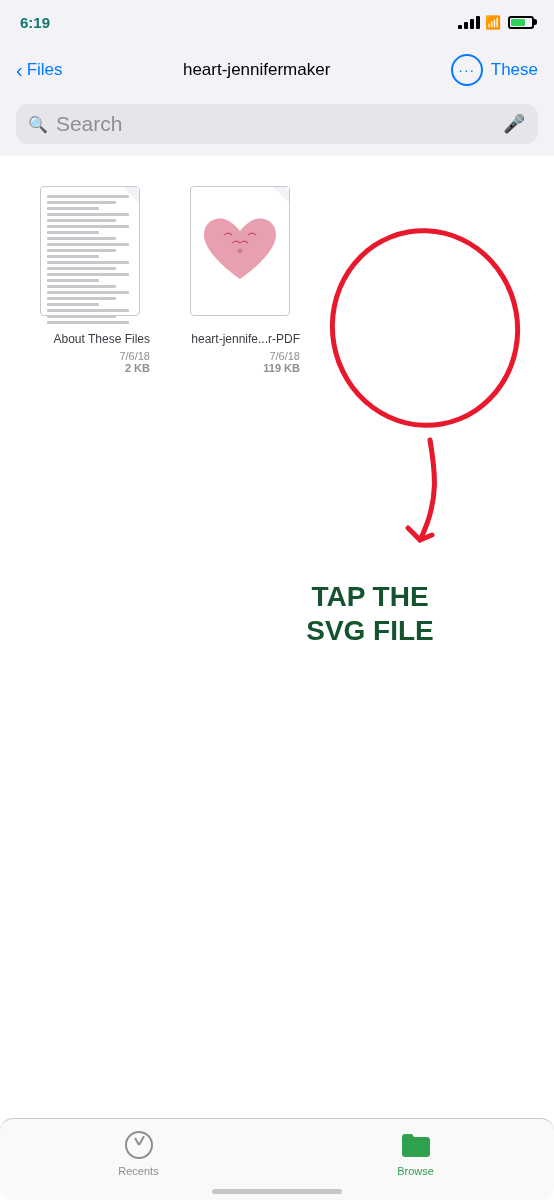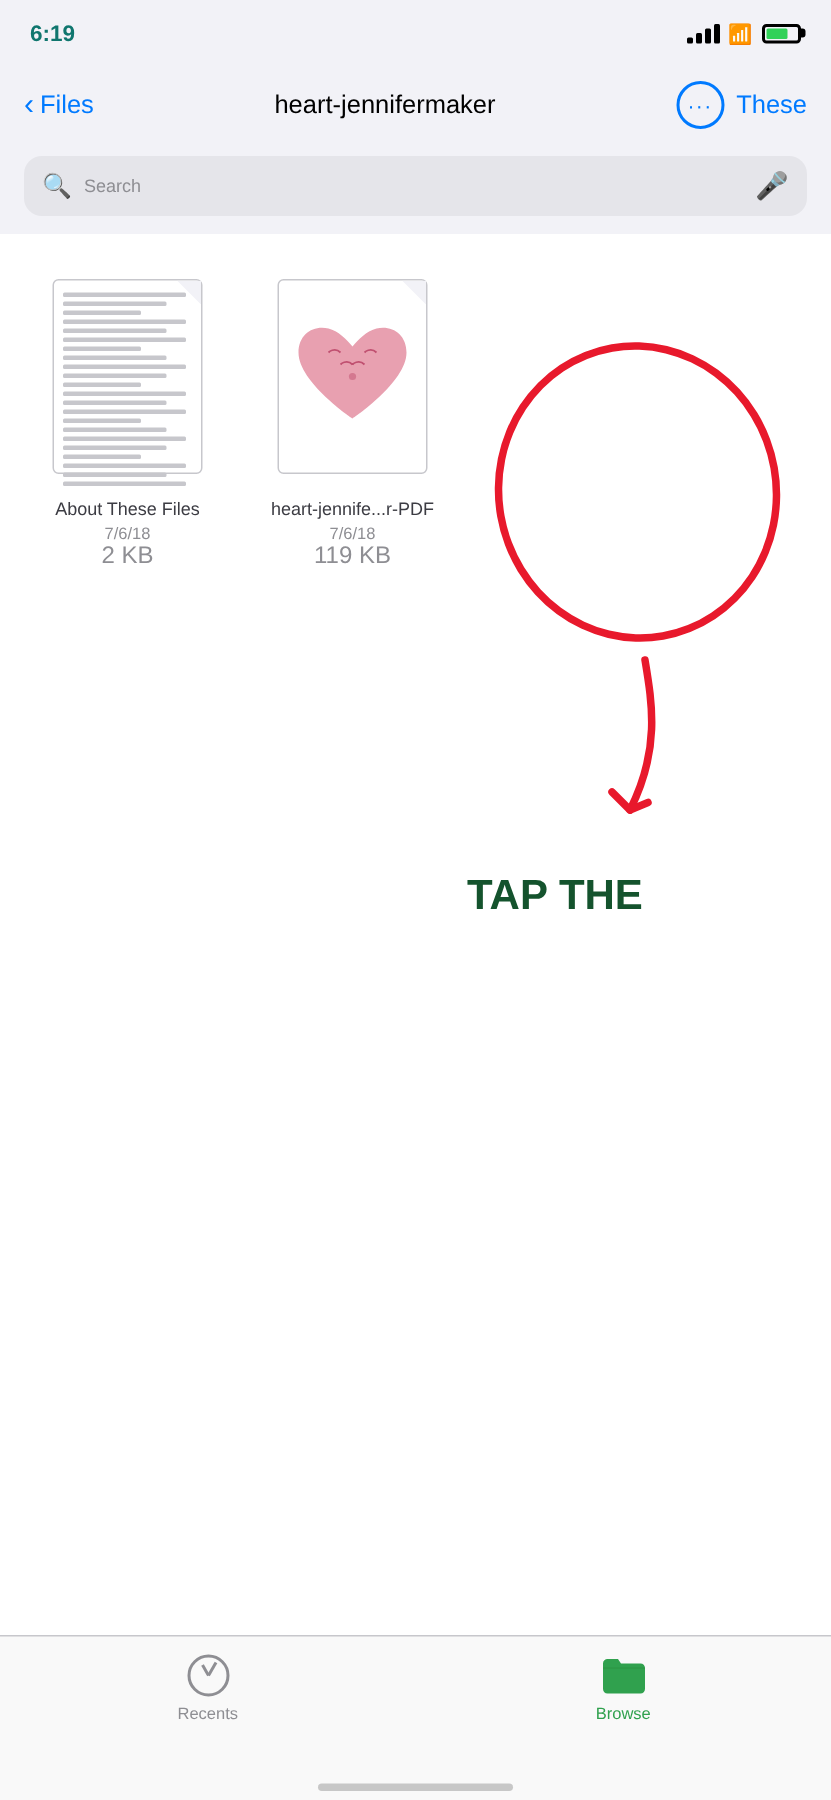--- a/index.html
+++ b/index.html
@@ -129,21 +129,21 @@
       background: #e5e5ea;
       border-radius: 12px;
       height: 40px;
       display: flex;
       align-items: center;
       padding: 0 12px;
       gap: 8px;
     }
     .search-bar-text {
       flex: 1;
-      font-size: 12px;
+      font-size: 21px;
       color: #8e8e93;
     }
     .mic-icon {
       color: #8e8e93;
       font-size: 18px;
     }
 
     
     .files-area {
       background: #ffffff;
@@ -153,21 +153,21 @@
     .files-grid {
       display: flex;
       gap: 20px;
       flex-wrap: wrap;
     }
 
     
     .file-item {
       display: flex;
       flex-direction: column;
-      align-items: center;
+      align-items: flex-end;
       width: 130px;
       cursor: pointer;
     }
     .file-thumbnail {
       width: 120px;
       height: 150px;
       border-radius: 6px;
       overflow: hidden;
       display: flex;
       align-items: center;
@@ -181,23 +181,24 @@
       margin-top: 6px;
       line-height: 1.3;
     }
     .file-date {
       font-size: 11px;
       color: #8e8e93;
       text-align: center;
       margin-top: 2px;
     }
     .file-size {
-      font-size: 16px;
+      font-size: 11px;
       color: #8e8e93;
       text-align: center;
+      font-weight: bold;
     }
 
     
     .text-file-thumb {
       width: 100px;
       height: 130px;
       background: #fff;
       border: 1px solid #c7c7cc;
       border-radius: 4px;
       padding: 8px 6px;
@@ -276,26 +277,27 @@
       z-index: 10;
       pointer-events: none;
     }
 
     
     .tab-bar {
       position: absolute;
       bottom: 0;
       left: 0;
       right: 0;
-      height: 110px;
+      height: 82px;
       background: #f9f9f9;
       border-top: 1px solid #c7c7cc;
       display: flex;
       align-items: flex-start;
       padding-top: 10px;
+      border-radius: 13px;
     }
     .tab-item {
       flex: 1;
       display: flex;
       flex-direction: column;
       align-items: center;
       gap: 4px;
       cursor: pointer;
     }
     .tab-icon {
@@ -465,20 +467,21 @@
 <div class="annotation-circle"></div>
 
 <svg style="position:absolute; top:430px; left:380px; width:70px; height:140px; z-index:10; pointer-events:none;" viewBox="0 0 70 140">
   <path d="M50 10 C55 40, 60 70, 40 110" stroke="#e8192c" stroke-width="5" fill="none" stroke-linecap="round"></path>
 
   <path d="M40 110 L28 98 M40 110 L52 105" stroke="#e8192c" stroke-width="5" fill="none" stroke-linecap="round" stroke-linejoin="round"></path>
 </svg>
 
 <div class="tap-label">
   <span>TAP THE</span><br>
+  <span>SVG FILE</span>
 </div>
 
 <div class="tab-bar">
   <div class="tab-item">
     <div class="tab-icon">
       <div class="clock-circle">
         <div class="clock-hand-h"></div>
         <div class="clock-hand-m"></div>
       </div>
     </div>

